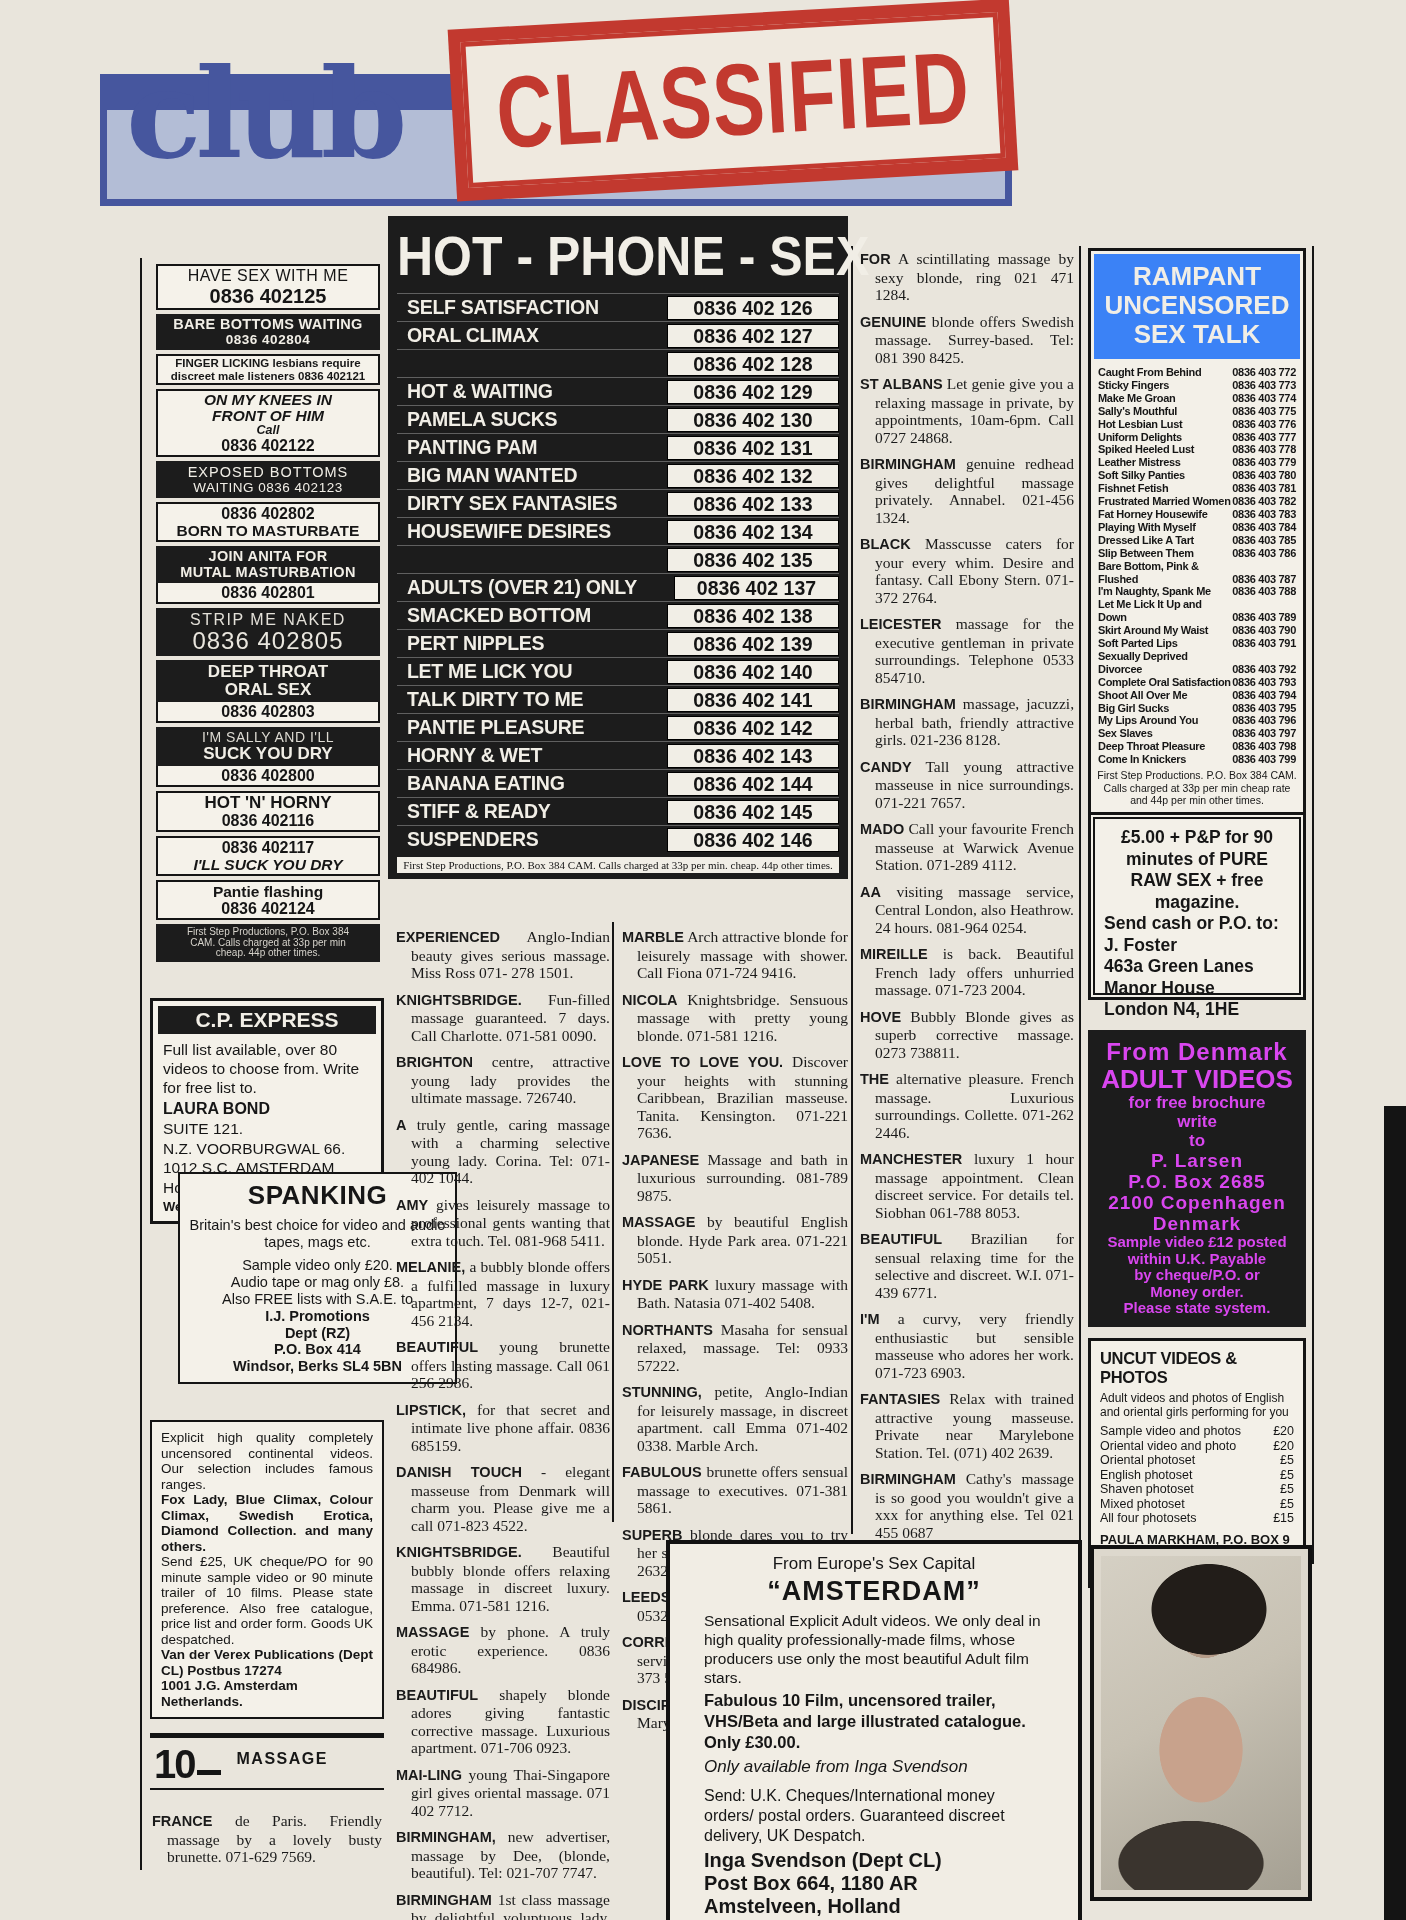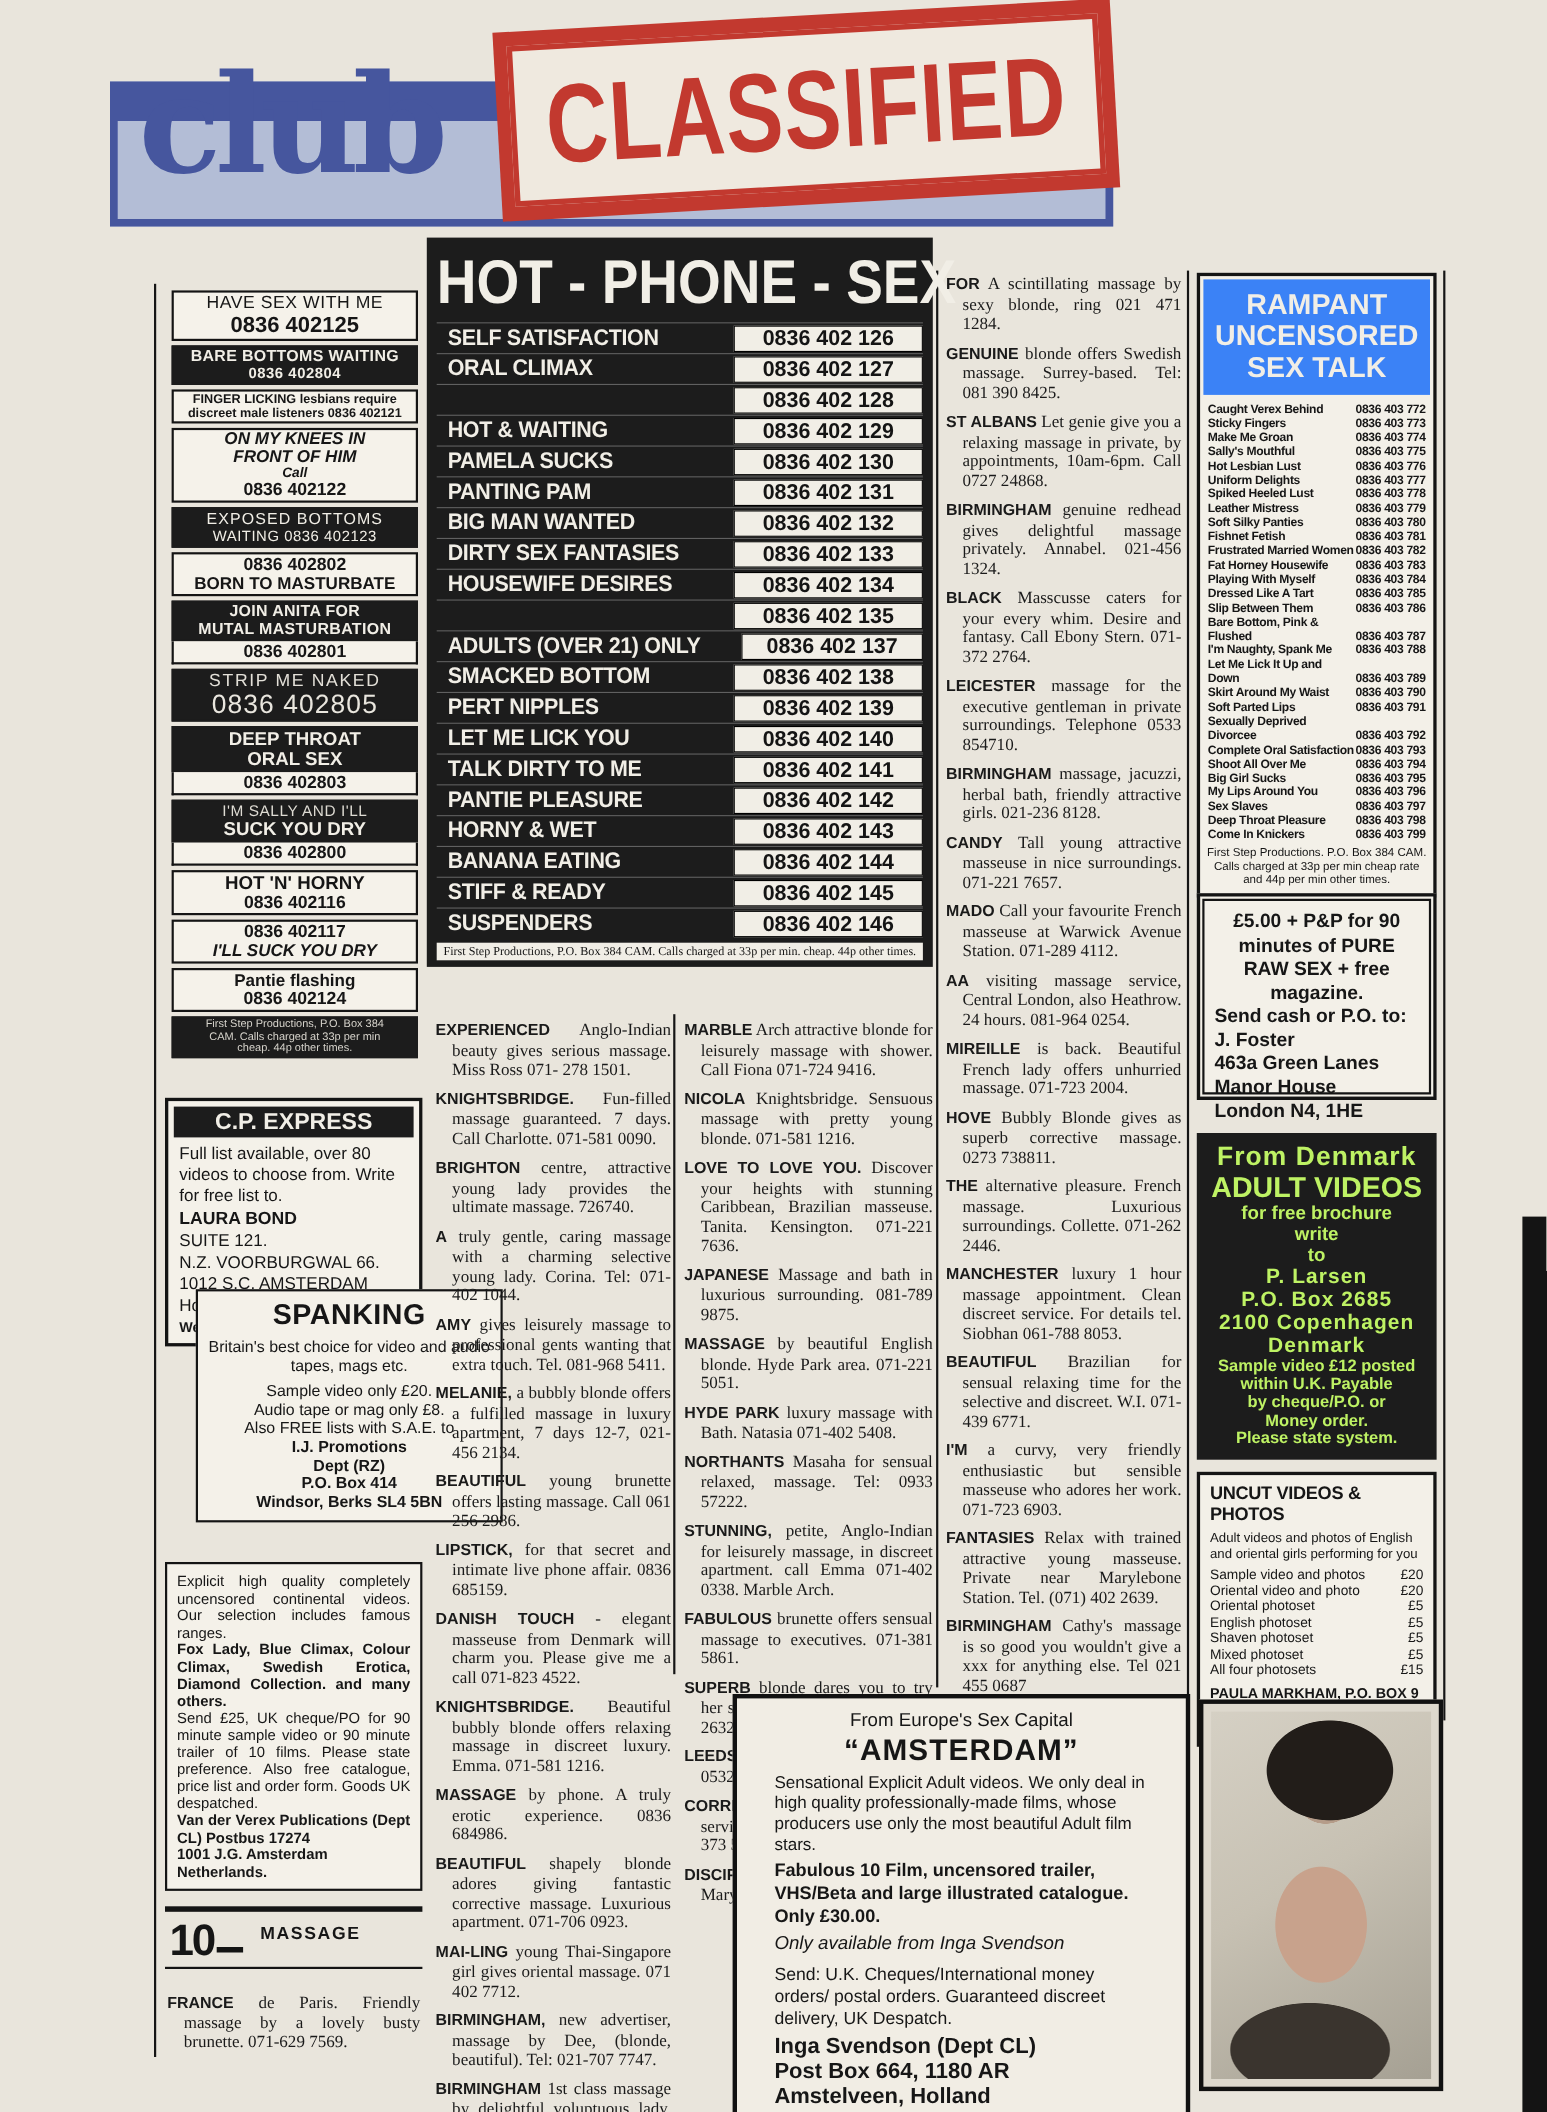--- a/index.html
+++ b/index.html
@@ -104,21 +104,21 @@
   .ramp-row{display:flex;justify-content:space-between;align-items:flex-end;
     font-size:11px;line-height:12.9px;font-weight:bold;letter-spacing:-.3px;}
   .ramp-name{max-width:148px;text-align:left;}
   .ramp-num{white-space:nowrap;}
   .ramp-foot{font-size:10.5px;line-height:12.5px;text-align:center;padding:3px 6px 6px;}
   
   #pp-box{left:1088px;top:812px;width:218px;height:188px;border:3px solid #141414;
     background:#f3f0e8;box-shadow:inset 0 0 0 2px #f3f0e8,inset 0 0 0 4px #141414;
     box-sizing:border-box;padding:12px 13px;font-weight:bold;font-size:17.5px;line-height:21.5px;}
   .c{text-align:center;} .l{text-align:left;}
-  #denmark{left:1088px;top:1030px;width:218px;background:#1c1c1c;color:#bef264;
+  #denmark{left:1088px;top:1030px;width:218px;background:#1c1c1c;color:#d946ef;
     text-align:center;box-sizing:border-box;padding:9px 2px 10px;}
   .d-xl{font-size:24px;line-height:26px;font-weight:bold;letter-spacing:1px;}
   .d-xxl{font-size:26px;line-height:28px;font-weight:bold;}
   .d-md{font-size:17px;line-height:19px;font-weight:bold;}
   .d-lg{font-size:19px;line-height:21px;font-weight:bold;letter-spacing:1px;}
   .d-sm{font-size:15px;line-height:16.5px;font-weight:bold;}
   #uncut{left:1088px;top:1338px;width:218px;border:3px solid #141414;background:#f3f0e8;
     box-sizing:border-box;padding:8px 9px;}
   .un-title{font-weight:bold;font-size:16.5px;letter-spacing:-.3px;margin-bottom:5px;}
   .un-intro{font-size:12px;line-height:13.5px;margin-bottom:5px;}
@@ -501,21 +501,21 @@
 
     <div>RAMPANT</div>
         <div>UNCENSORED</div>
         <div>SEX TALK</div>
       </div>
   </div>
   <div class="ramp-list">
     <div>
 
     <div class="ramp-row">
-          <span class="ramp-name">Caught Verex Behind</span>
+          <span class="ramp-name">Caught From Behind</span>
           <span class="ramp-num">0836 403 772</span>
         </div>
         <div class="ramp-row">
           <span class="ramp-name">Sticky Fingers</span>
           <span class="ramp-num">0836 403 773</span>
         </div>
         <div class="ramp-row">
           <span class="ramp-name">Make Me Groan</span>
           <span class="ramp-num">0836 403 774</span>
         </div>

